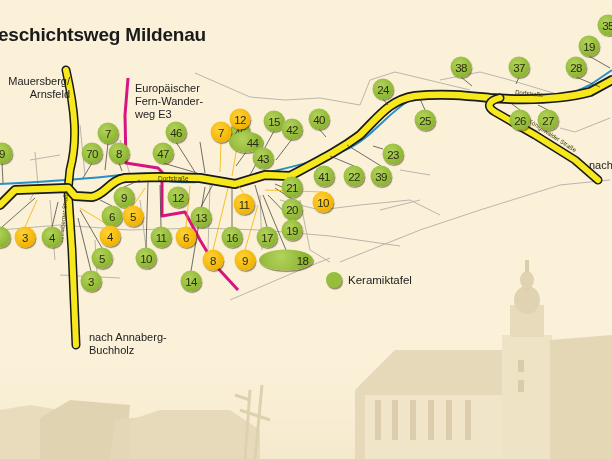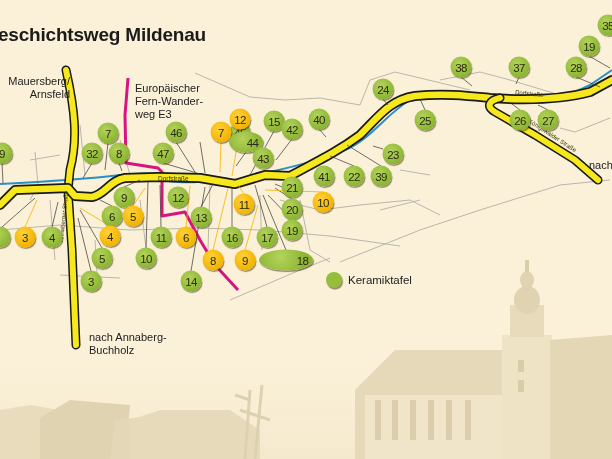--- a/index.html
+++ b/index.html
@@ -185,21 +185,21 @@
 
 <div class="lbl" style="left:89px; top:331px;">
   <div>nach Annaberg-</div>
   <div>Buchholz</div>
 </div>
 
 <div class="lbl" style="left:589px; top:159px;">nach</div>
 
 <div id="markers">
     <div class="marker g" style="left: 2px; top: 153px;">9</div>
-    <div class="marker g" style="left: 92px; top: 153px;">32</div>
+    <div class="marker g" style="left: 92px; top: 153px;">70</div>
     <div class="marker g" style="left: 108px; top: 133px;">7</div>
     <div class="marker g" style="left: 119px; top: 153px;">8</div>
     <div class="marker g" style="left: 176px; top: 132px;">46</div>
     <div class="marker g" style="left: 200px; top: 132px; margin-left: 40px;">45</div>
     <div class="marker o" style="left: 221px; top: 132px;">7</div>
     <div class="marker o" style="left: 240px; top: 119px;">12</div>
     <div class="marker g" style="left: 274px; top: 121px;">15</div>
     <div class="marker g" style="left: 292px; top: 129px;">42</div>
     <div class="marker g" style="left: 319px; top: 119px;">40</div>
     <div class="marker g" style="left: 163px; top: 153px;">47</div>

